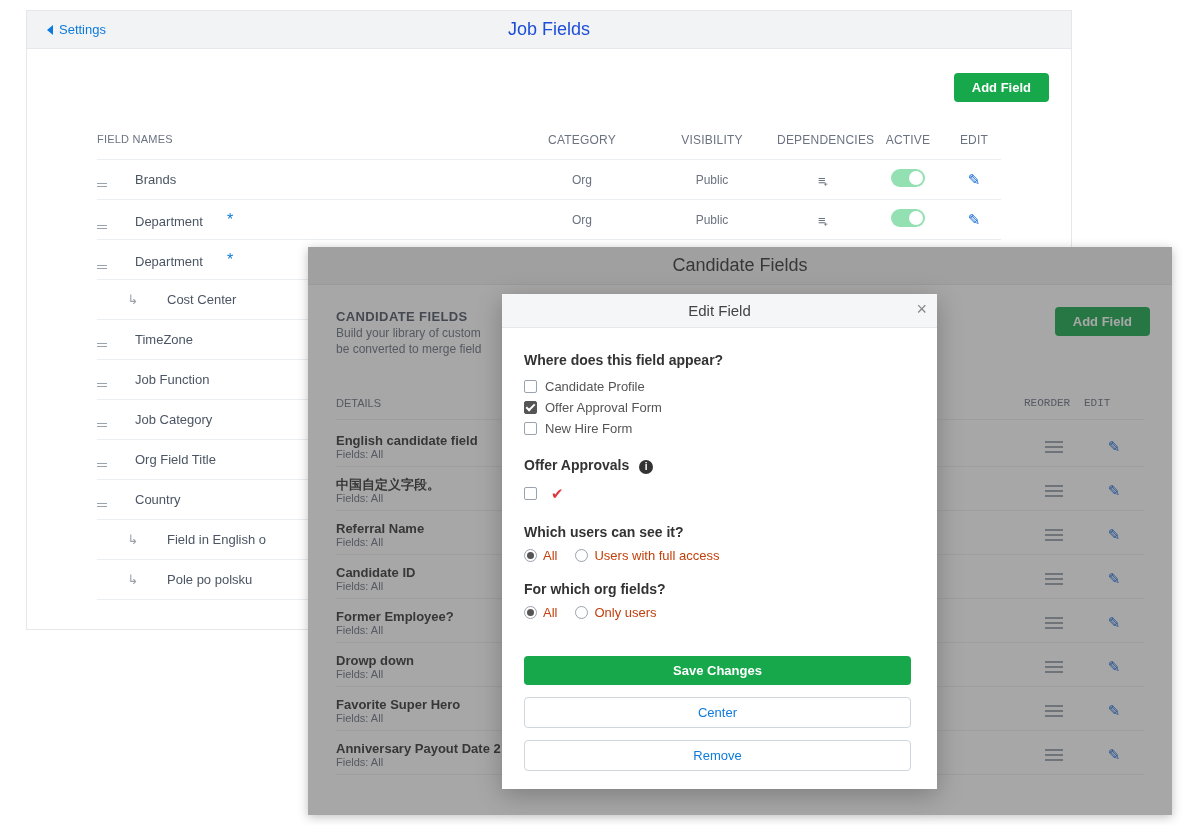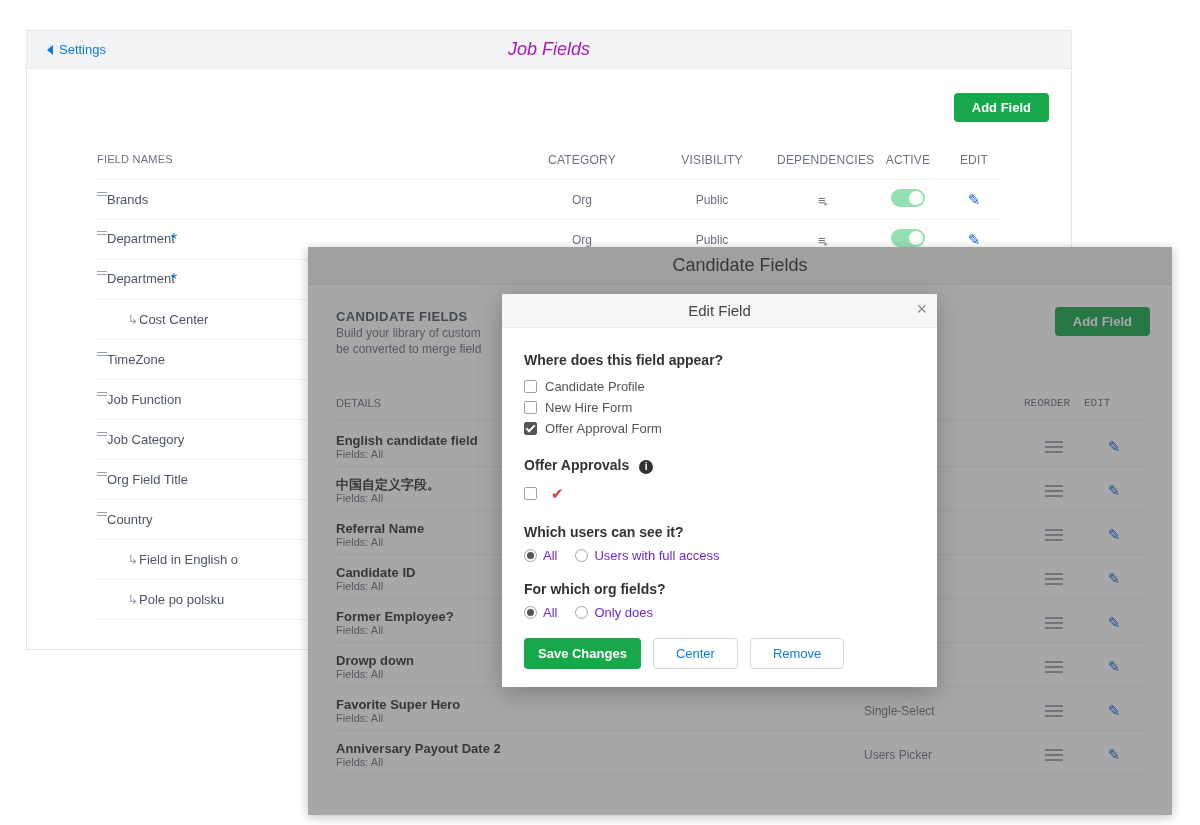--- a/index.html
+++ b/index.html
@@ -1,42 +1,42 @@
 <!DOCTYPE html>
 <html><head>
 <meta charset="utf-8">
 <style>
   * { box-sizing: border-box; margin: 0; padding: 0; }
   body { font-family: -apple-system, "Segoe UI", Helvetica, Arial, sans-serif; background: #fff; color: #333; }
   .stage { position: relative; width: 1200px; height: 825px; }
 
   
   .back-panel {
-    position: absolute; left: 26px; top: 30px; width: 1046px; height: 620px;
+    position: absolute; left: 26px; top: 10px; width: 1046px; height: 620px;
     border: 1px solid #e5e7eb; background: #fff;
   }
   .back-header {
     height: 38px; background: #f2f3f5; display: flex; align-items: center;
     position: relative; border-bottom: 1px solid #e5e7eb;
   }
   .back-link { position: absolute; left: 20px; color: #0d7bdc; font-size: 13px; display: flex; align-items: center; gap: 6px; cursor: pointer; }
-  .back-title { font-size: 18px; color: #a21caf; width: 100%; text-align: center; font-style: italic; }
+  .back-title { font-size: 18px; color: #1d4ed8; width: 100%; text-align: center; }
   .chev-left { width: 0; height: 0; border-top: 5px solid transparent; border-bottom: 5px solid transparent; border-right: 6px solid #0d7bdc; display: inline-block; }
 
   .add-field-btn {
     position: absolute; right: 22px; top: 62px;
     background: #17a84c; color: #fff; border: none; padding: 7px 18px;
     border-radius: 4px; font-size: 13px; font-weight: 600; cursor: pointer;
   }
 
   .jf-table { position: absolute; top: 122px; left: 70px; right: 70px; }
   .jf-head { display: grid; grid-template-columns: 420px 130px 130px 90px 82px 50px; font-size: 11px; color: #6b7280; letter-spacing: .02em; padding: 0 0 12px 0; border-bottom: 1px solid #eceff2; }
   .jf-head .c2,.jf-head .c3,.jf-head .c4,.jf-head .c5,.jf-head .c6 { text-align: center; }
   .jf-row { display: grid; grid-template-columns: 420px 130px 130px 90px 82px 50px; align-items: center; height: 40px; border-bottom: 1px solid #eceff2; font-size: 13px; }
-  .fname { display: flex; align-items: flex-start; gap: 0; color: #4b5563; }
+  .fname { display: flex; align-items: flex-end; gap: 28px; color: #4b5563; }
   .drag { color: #9aa2ad; font-size: 13px; display: flex; flex-direction: column; gap: 2px; cursor: grab; }
   .drag::before, .drag::after { content: ""; display:block; width: 10px; height: 1px; background: #9aa2ad; }
   .sub { padding-left: 30px; }
   .sub-arrow { display: inline-block; width: 12px; text-align: center; color:#9aa2ad; }
   .star { color: #0d7bdc; font-size: 16px; margin-left: -4px;}
   .c2,.c3,.c4,.c5,.c6 { text-align: center; color:#6b7280; font-size: 12px;}
   .deps-icon { color:#6b7280; font-size: 13px; letter-spacing:-2px;}
   .toggle {
     width: 34px; height: 18px; border-radius: 9px; background: #93e0b3;
     display: inline-block; position: relative;
@@ -87,25 +87,25 @@
   }
   .modal-close { position:absolute; right:10px; top:6px; font-size:18px; color:#888; cursor:pointer; line-height:1;}
   .modal-body { padding: 24px 26px 18px 22px; font-size:13px; color:#333; }
   .sec-title { font-weight:700; font-size:14px; margin-bottom:8px; }
   .chk-row { display:flex; align-items:center; gap:8px; padding:3px 0; font-size:13px; color:#555;}
   .chk { width:13px; height:13px; border:1px solid #9aa2ad; border-radius:2px; display:inline-block; position:relative;}
   .chk.checked { background:#555; border-color:#555;}
   .chk.checked::after { content:""; position:absolute; left:3px; top:0px; width:3px; height:7px; border:solid #fff; border-width:0 2px 2px 0; transform:rotate(45deg);}
   .info-dot { width:14px; height:14px; border-radius:50%; background:#333; color:#fff; display:inline-flex; align-items:center; justify-content:center; font-size:10px; font-weight:700; margin-left:6px;}
   .req-icon { color:#e0353e; margin-left:6px; font-size:15px;}
-  .radio-row { display:flex; gap:18px; margin-top:2px; font-size:13px; color:#6d28d9;}
+  .radio-row { display:flex; gap:18px; margin-top:2px; font-size:13px; color:#c2410c;}
   .radio { display:inline-flex; align-items:center; gap:6px;}
   .r-outer{ width:13px; height:13px; border:1px solid #9aa2ad; border-radius:50%; display:inline-flex; align-items:center; justify-content:center;}
   .r-outer.sel::after{ content:""; width:7px; height:7px; border-radius:50%; background:#555;}
-  .modal-actions { margin-top:18px; display:flex; gap:12px;}
+  .modal-actions { margin-top:36px; display:flex; gap:12px;flex-direction:column;}
   .btn-save { background:#17a84c; color:#fff; border:none; padding:7px 14px; border-radius:4px; font-size:13px; font-weight:600; cursor:pointer;}
   .btn-sec { background:#fff; color:#0d7bdc; border:1px solid #cfd6de; padding:7px 22px; border-radius:4px; font-size:13px; cursor:pointer;}
   .mt { margin-top:18px;}
 </style>
 </head>
 <body>
 
 <div class="stage">
 
   <div class="back-panel">
@@ -399,26 +399,26 @@
       <span class="modal-close">×</span>
     </div>
     <div class="modal-body">
       <div class="sec-title">Where does this field appear?</div>
       <div id="modal-opts">
           <div class="chk-row">
             <span class="chk"></span>
             <span>Candidate Profile</span>
           </div>
           <div class="chk-row">
+            <span class="chk checked"></span>
+            <span>Offer Approval Form</span>
+          </div>
+          <div class="chk-row">
             <span class="chk"></span>
             <span>New Hire Form</span>
-          </div>
-          <div class="chk-row">
-            <span class="chk checked"></span>
-            <span>Offer Approval Form</span>
           </div>
         </div>
 
       <div class="sec-title mt">
         <span>Offer Approvals</span>
         <span class="info-dot">i</span>
       </div>
       <div class="chk-row">
         <span class="chk"></span>
         <span class="req-icon">✔</span>
@@ -437,21 +437,21 @@
       </div>
 
       <div class="sec-title mt">For which org fields?</div>
       <div class="radio-row">
         <label class="radio">
             <span class="r-outer sel"></span>
             <span>All</span>
           </label>
         <label class="radio">
             <span class="r-outer"></span>
-            <span>Only does</span>
+            <span>Only users</span>
           </label>
       </div>
 
       <div class="modal-actions">
         <button class="btn-save">Save Changes</button>
         <button class="btn-sec">Center</button>
         <button class="btn-sec">Remove</button>
       </div>
     </div>
   </div>

